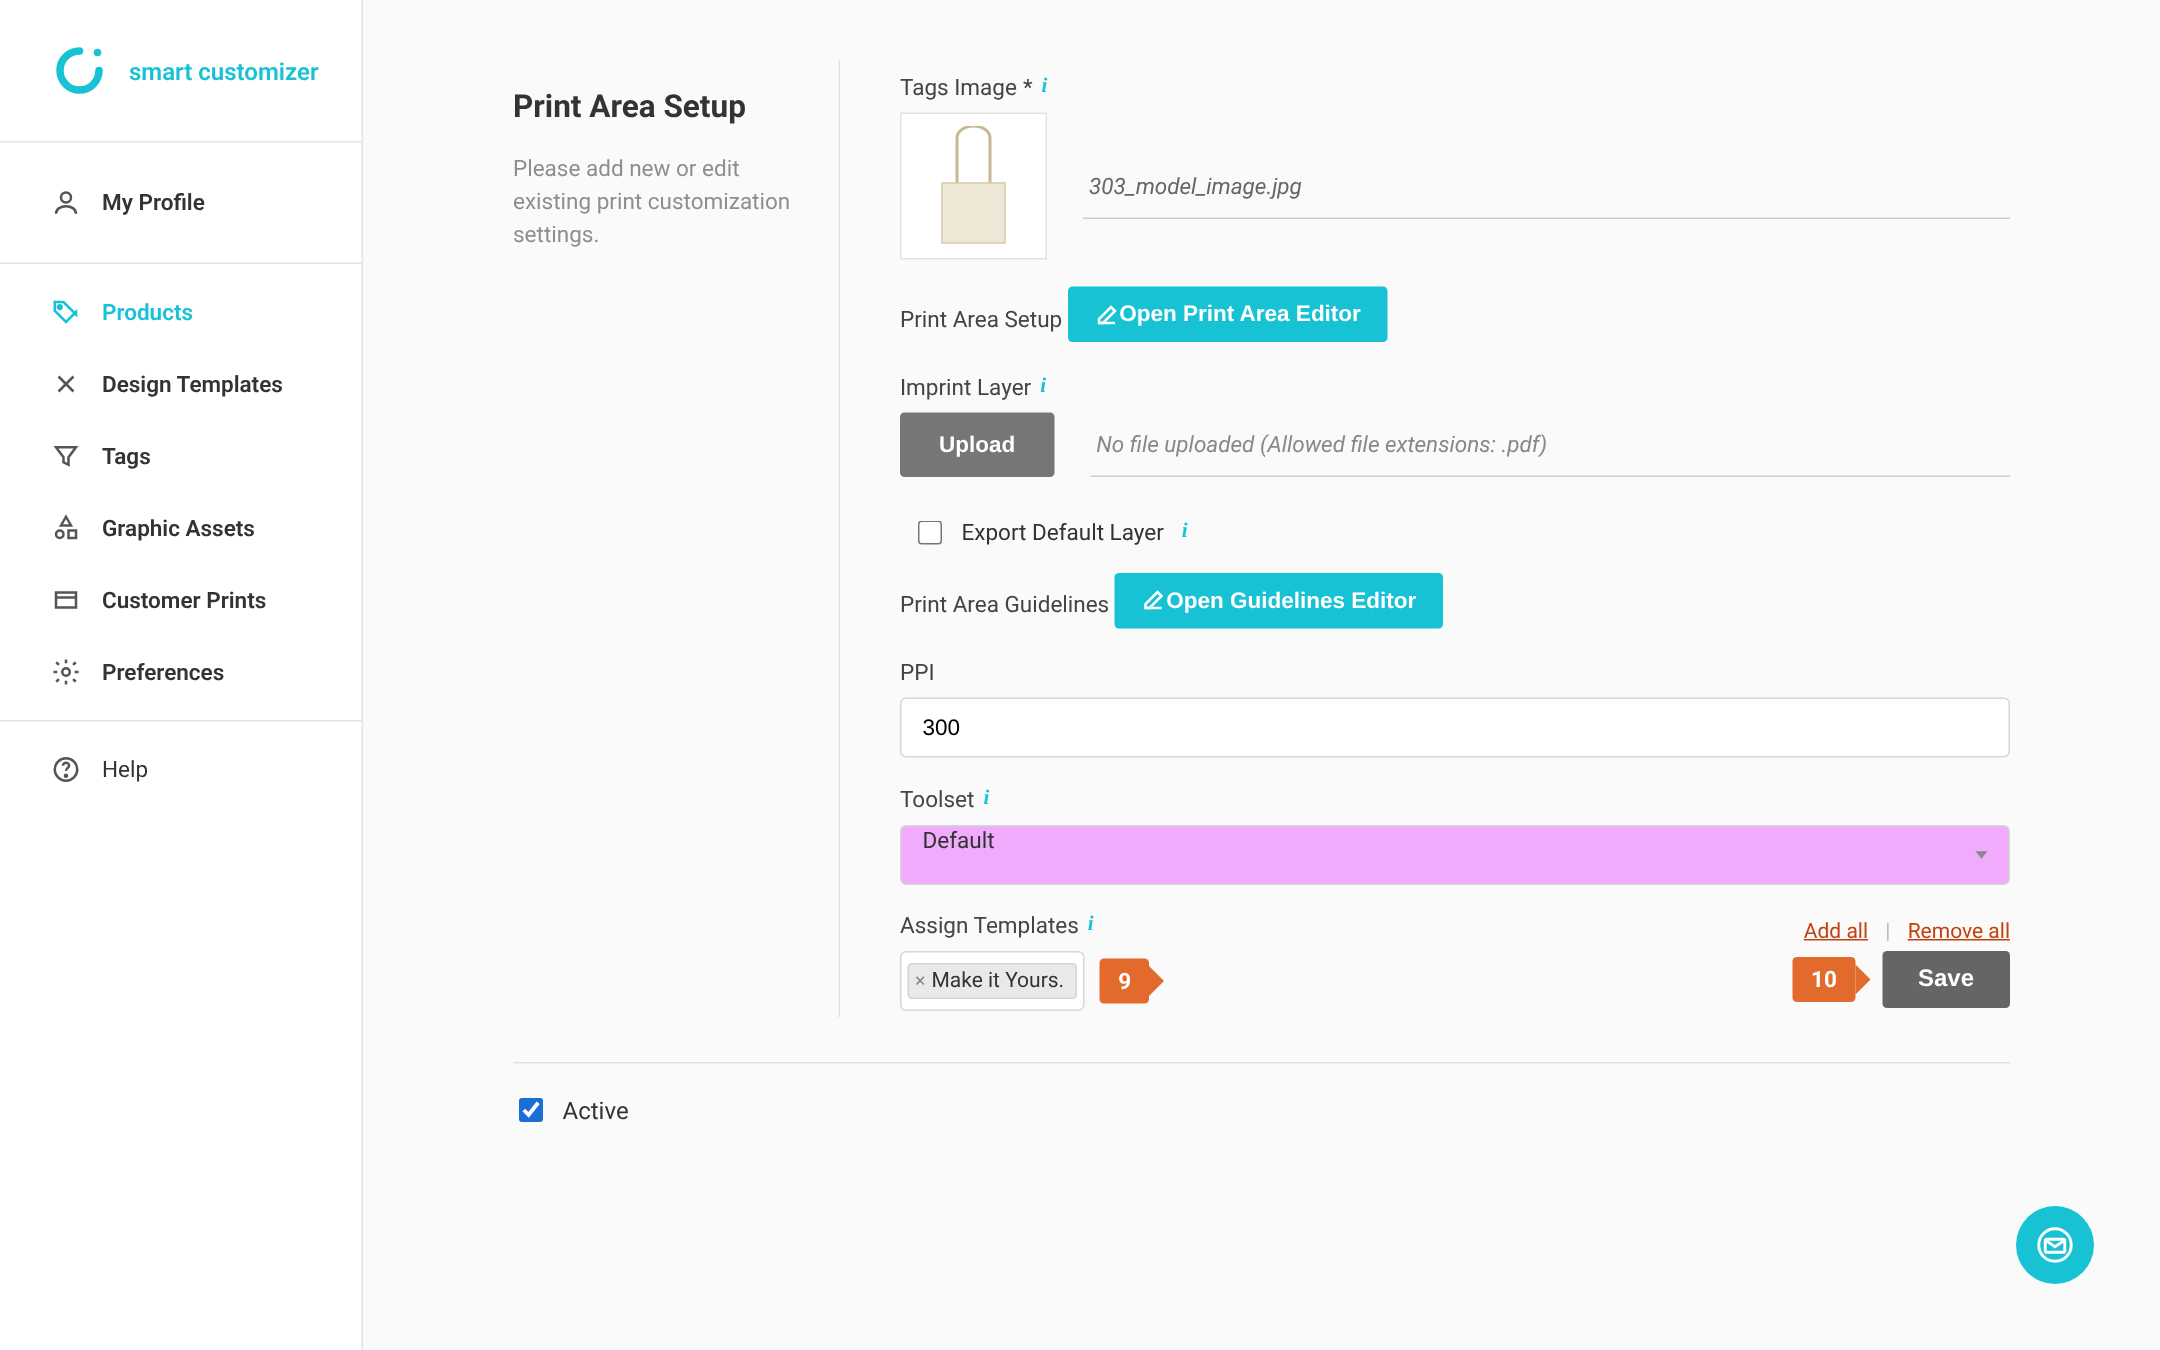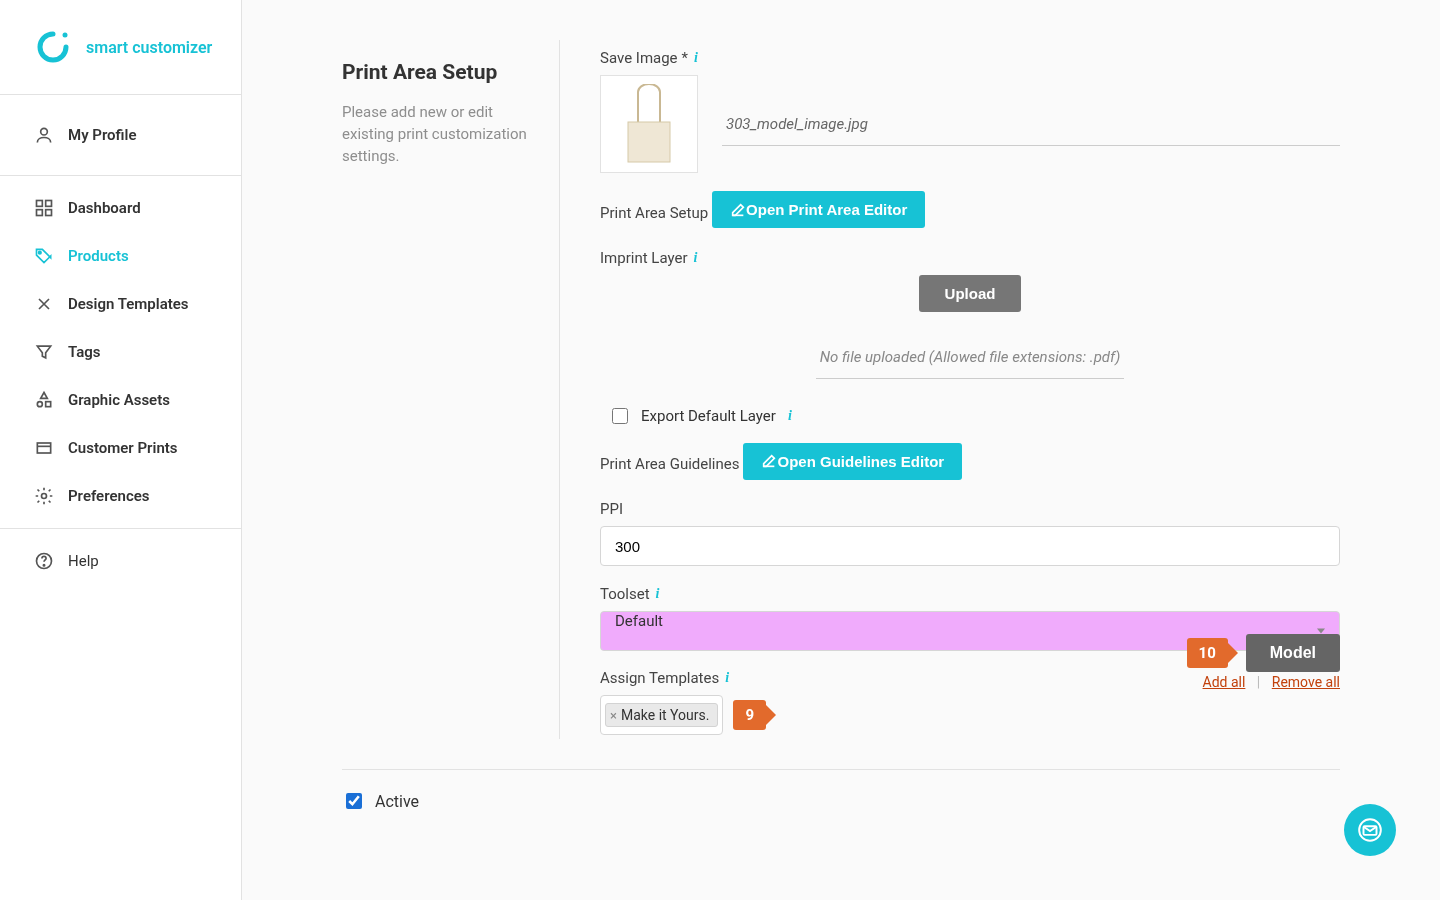--- a/index.html
+++ b/index.html
@@ -98,21 +98,21 @@
     display: inline-flex; align-items: center; 
     border: none; border-radius: 3px;
     padding: 10px 18px;
     font-size: 15px; font-weight: 700;
     cursor: pointer;
   }
   .btn-teal { background: var(--teal); color: #fff; }
   .btn-gray { background: var(--gray-btn); color: #fff; padding: 10px 26px; }
   .btn-darkgray { background: #656565; color: #fff; padding: 10px 24px; font-size: 16px; border-radius: 3px; }
 
-  .upload-row { display: flex; align-items: center; gap: 24px; flex-direction: column; }
+  .upload-row { display: flex; gap: 24px; }
   .upload-hint { flex: 1; border-bottom: 1px solid #ccc; padding: 12px 4px; font-style: italic; color: #888; font-size: 15px; }
 
   .checkbox-row { display: flex; align-items: center; gap: 10px; padding: 8px 0 16px 8px; }
   .checkbox-row input[type=checkbox] { width: 16px; height: 16px; cursor: pointer; }
   .checkbox-row label { font-size: 15px; }
 
   .text-input {
     width: 100%; height: 40px;
     border: 1px solid #d6d6d6; border-radius: 4px;
     padding: 0 14px;
@@ -224,31 +224,20 @@
         <svg width="20" height="20" viewBox="0 0 24 24" stroke="#555" stroke-width="2" fill="none">
             <circle cx="12" cy="8" r="4"></circle>
             <path d="M4 21c0-4 4-6 8-6s8 2 8 6"></path>
           </svg>
       </span>
       <span>My Profile</span>
     </div>
   </div>
 
   <div class="nav-section">
-    <div class="nav-item">
-      <span class="icon">
-        <svg width="20" height="20" viewBox="0 0 24 24" stroke="#555" stroke-width="2" fill="none">
-            <rect x="3" y="3" width="7" height="7"></rect>
-            <rect x="14" y="3" width="7" height="7"></rect>
-            <rect x="3" y="14" width="7" height="7"></rect>
-            <rect x="14" y="14" width="7" height="7"></rect>
-          </svg>
-      </span>
-      <span>Dashboard</span>
-    </div>
     <div class="nav-item active">
       <span class="icon">
         <svg width="20" height="20" viewBox="0 0 24 24" stroke="#17c2d5" stroke-width="2" fill="none">
             <path d="M20 12l-8 8-9-9V4h7l10 10z"></path>
             <circle cx="7" cy="8" r="1.5" fill="#17c2d5"></circle>
           </svg>
       </span>
       <span>Products</span>
     </div>
     <div class="nav-item">
@@ -316,21 +305,21 @@
   <div class="two-col">
     <div class="left-col">
       <h1 class="page-title">Print Area Setup</h1>
       <p class="page-subtitle">Please add new or edit existing print customization settings.</p>
     </div>
 
     <div class="right-col">
 
       <div class="field">
         <div class="field-label">
-          <span>Save Image</span>
+          <span>Tags Image</span>
           <span class="req">*</span>
           <span class="info-i">i</span>
         </div>
         <div class="thumb-row">
           <div class="thumb">
             <svg width="70" height="80" viewBox="0 0 70 80">
               <path d="M24 40 V8 a11 8 0 0 1 22 0 V40" stroke="#c9b893" stroke-width="2" fill="none"></path>
               <rect x="14" y="38" width="42" height="40" fill="#efe7d5" stroke="#d6c9a8"></rect>
             </svg>
           </div>
@@ -425,21 +414,21 @@
   </div>
 
   <div class="active-row">
     <input type="checkbox" id="activeChk" checked="" style="">
     <label for="activeChk">Active</label>
   </div>
 
   <div class="footer-actions">
     <span class="step-badge">10</span>
     <button class="btn btn-darkgray">
-      <span>Model</span>
+      <span>Save</span>
     </button>
   </div>
 </main>
 
 <div class="chat-fab">
   <span>
     <svg width="26" height="26" viewBox="0 0 24 24" stroke="#fff" stroke-width="1.8" fill="none">
       <circle cx="12" cy="12" r="10"></circle>
       <rect x="6" y="8.5" width="12" height="8" rx="1"></rect>
       <path d="M6 9l6 4 6-4"></path>

